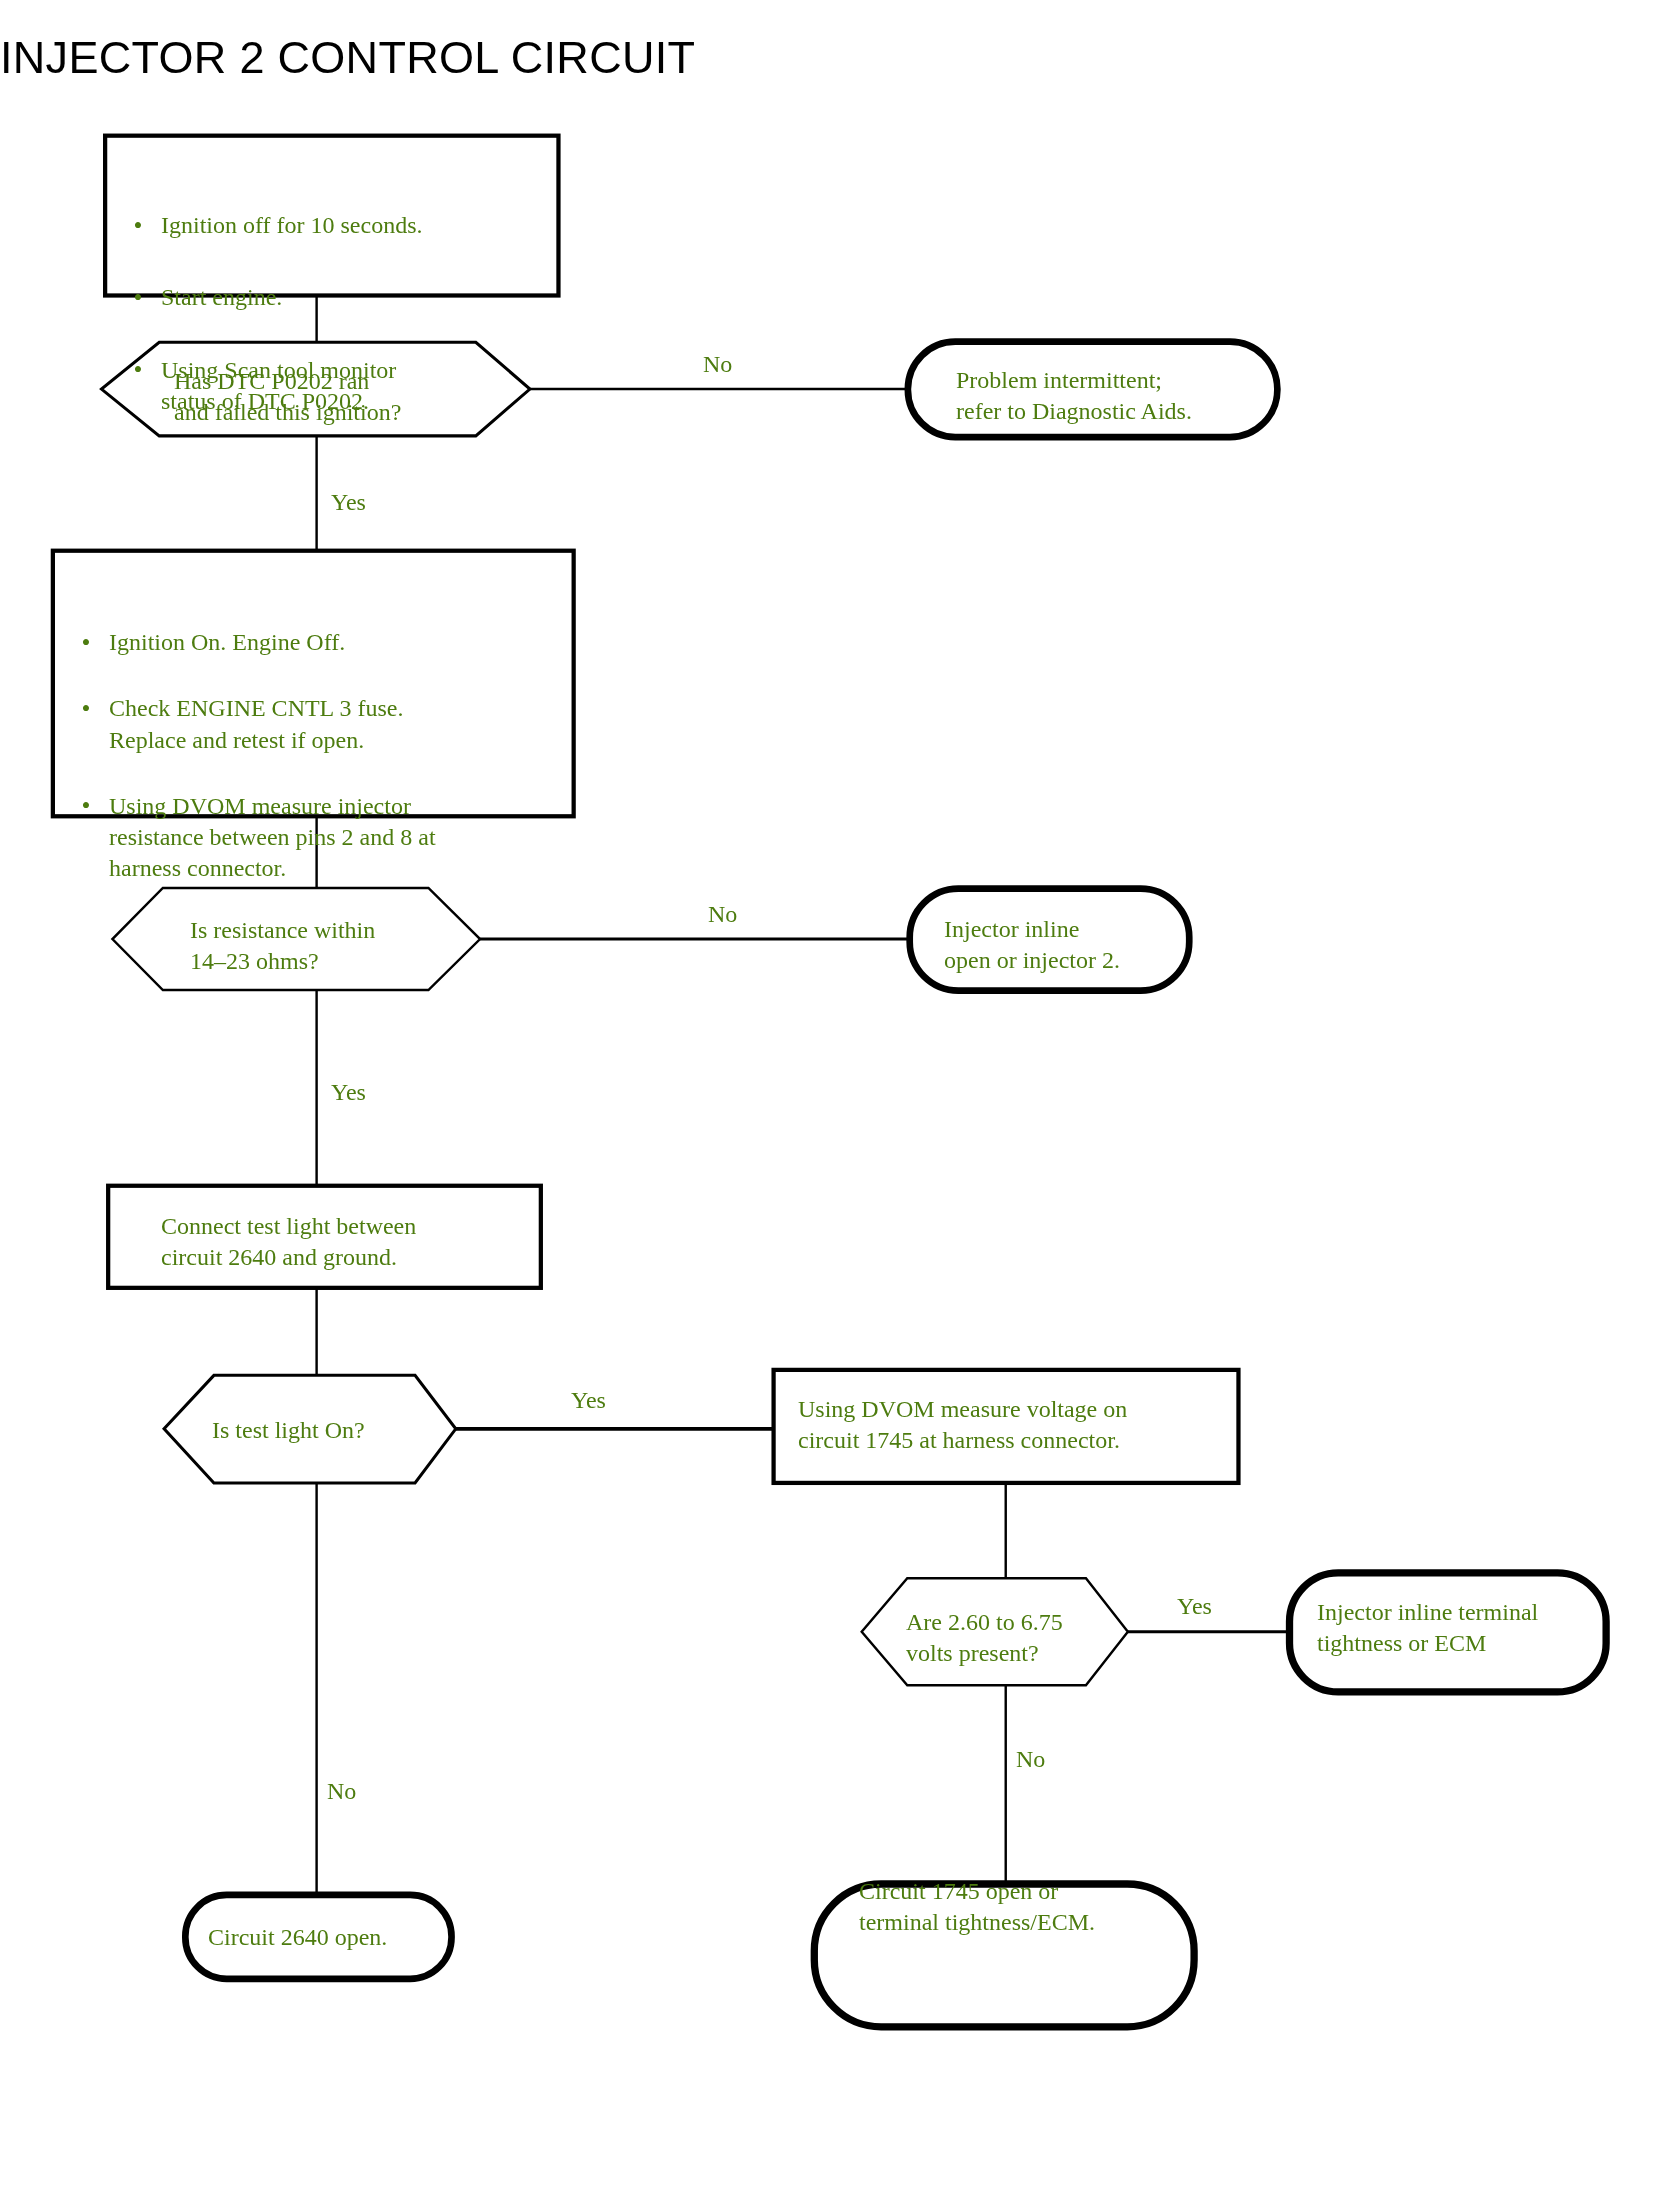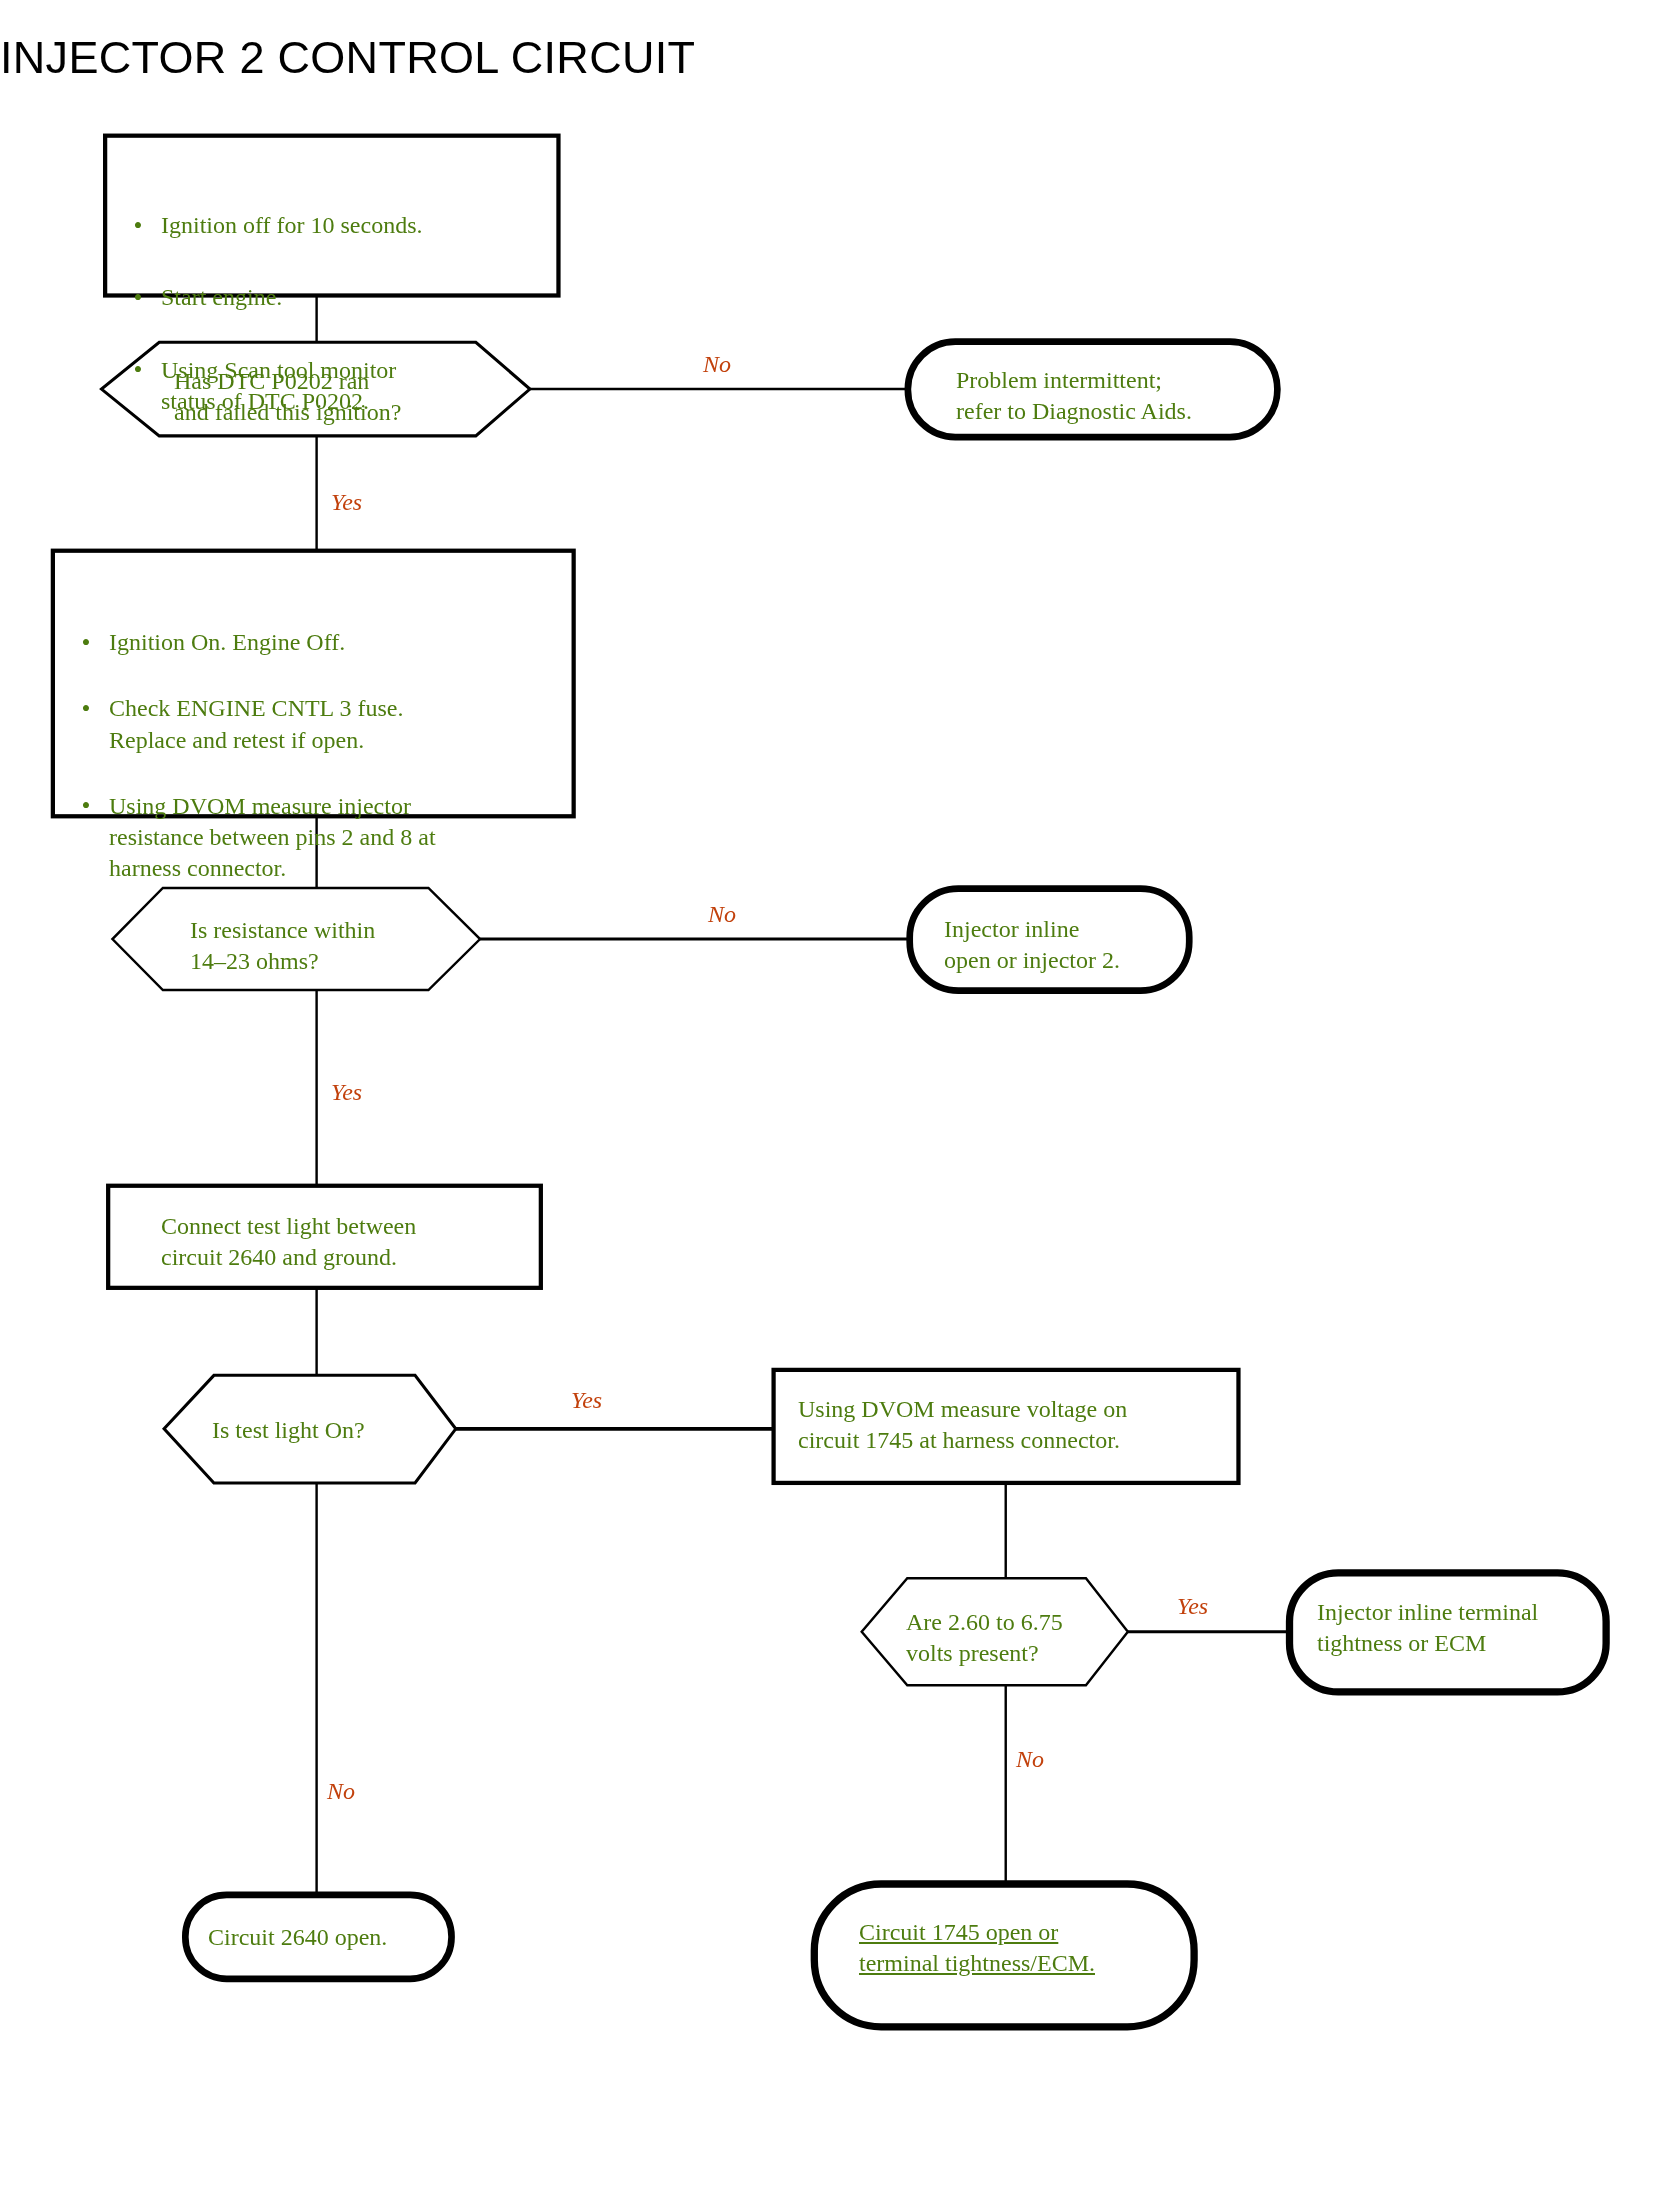--- a/index.html
+++ b/index.html
@@ -32,23 +32,22 @@
     line-height: 1.30;
     color: #4d7c0f;
     white-space: pre-line;
     z-index: 3;
   }
   .edge-label {
     position: absolute;
     font-family: "Liberation Serif", "DejaVu Serif", serif;
     font-size: 24px;
     line-height: 1.1;
-    color: #c2410c;
+    color: #4d7c0f;
     z-index: 4;
-    font-style: italic;
   }
   .title {
     position: absolute;
     left: 0;
     top: 32px;
     width: 1676px;
     text-align: left;
     font-family: "Liberation Sans", "DejaVu Sans", sans-serif;
     font-size: 45px;
     font-weight: 400;
@@ -183,21 +182,21 @@
 circuit 1745 at harness connector.</div>
 
   <div class="node-text" style="left:906px; top:1607px; width:219px;">Are 2.60 to 6.75
 volts present?</div>
 
   <div class="node-text" style="left:1317px; top:1597px; width:286px;">Injector inline terminal
 tightness or ECM</div>
 
   <div class="node-text" style="left:208px; top:1922px; width:255px;">Circuit 2640 open.</div>
 
-  <div class="node-text" style="left:859px; top:1917px; width:328px;text-decoration:underline;">Circuit 1745 open or
+  <div class="node-text" style="left:859px; top:1876px; width:328px;">Circuit 1745 open or
 terminal tightness/ECM.</div>
 
   <div class="edge-label" style="left:703px; top:351px;">No</div>
 
   <div class="edge-label" style="left:331px; top:489px;">Yes</div>
 
   <div class="edge-label" style="left:708px; top:901px;">No</div>
 
   <div class="edge-label" style="left:331px; top:1079px;">Yes</div>
 

